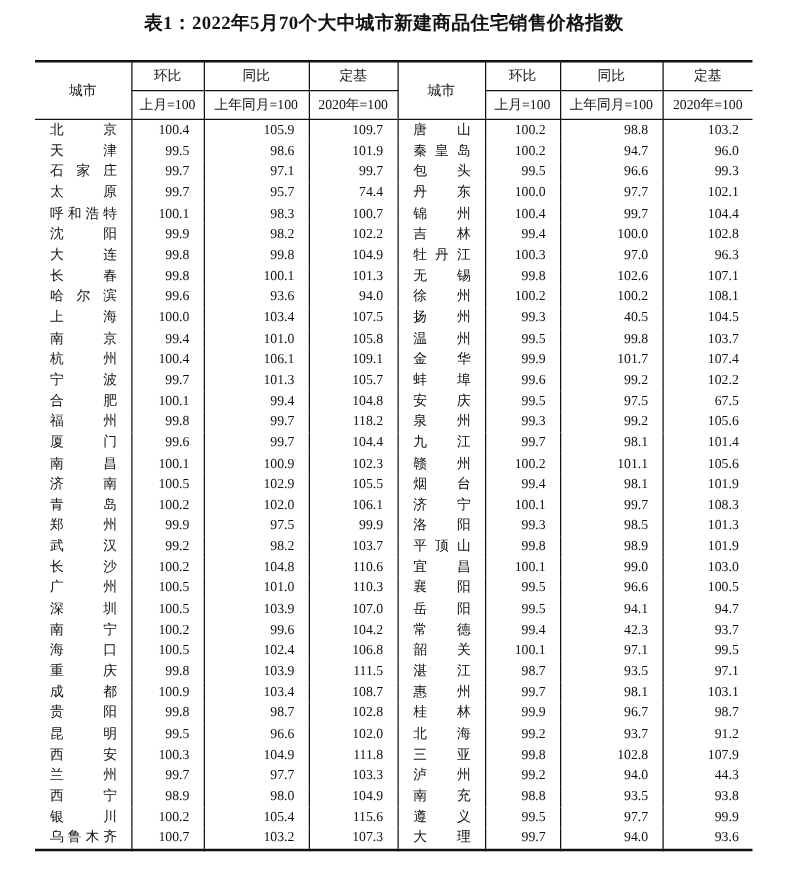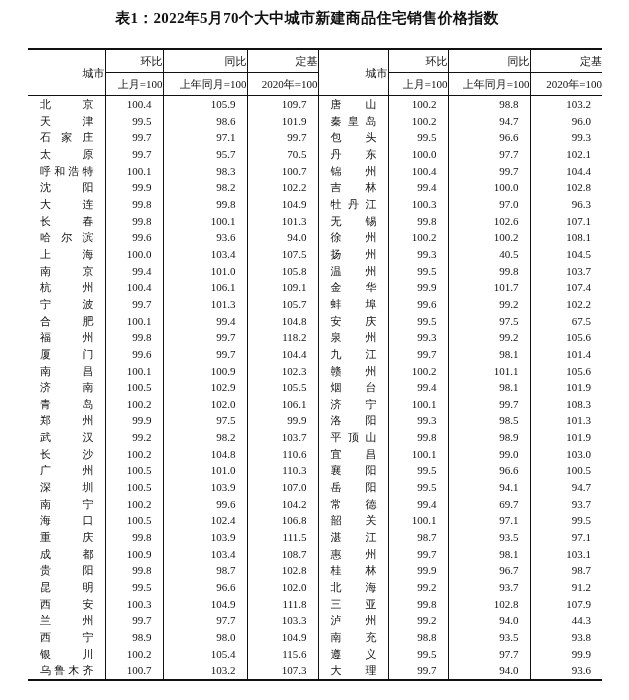--- a/index.html
+++ b/index.html
@@ -30,21 +30,21 @@
     border-top: 2.5px solid #111111;
     border-bottom: 2.5px solid #111111;
   }
   .tbl th, .tbl td {
     font-weight: normal;
     font-size: 11px;
     padding: 0;
     overflow: hidden;
     white-space: nowrap;
   }
-  .tbl thead th { text-align: right; height: 22px; line-height: 22px; }
+  .tbl thead th { text-align: center; height: 22px; line-height: 22px; }
   .b-r { border-right: 1px solid #111111; }
   .h-mid { border-bottom: 1px solid #111111; }
   .h-sep { border-bottom: 1.5px solid #111111; }
   .tbl tbody td { height: 16.65px; line-height: 16.65px; }
   td.city {
     padding: 0 11px 0 12px;
     text-align: justify;
     text-align-last: justify;
     text-justify: inter-character;
   }
@@ -115,21 +115,21 @@
     <td class="num b-r">99.7</td>
     <td class="city b-r">包头</td>
     <td class="num b-r">99.5</td>
     <td class="num b-r">96.6</td>
     <td class="num">99.3</td>
   </tr>
         <tr>
     <td class="city b-r">太原</td>
     <td class="num b-r">99.7</td>
     <td class="num b-r">95.7</td>
-    <td class="num b-r">70.5</td>
+    <td class="num b-r">74.4</td>
     <td class="city b-r">丹东</td>
     <td class="num b-r">100.0</td>
     <td class="num b-r">97.7</td>
     <td class="num">102.1</td>
   </tr>
         <tr>
     <td class="city b-r">呼和浩特</td>
     <td class="num b-r">100.1</td>
     <td class="num b-r">98.3</td>
     <td class="num b-r">100.7</td>
@@ -328,21 +328,21 @@
     <td class="num b-r">94.1</td>
     <td class="num">94.7</td>
   </tr>
         <tr>
     <td class="city b-r">南宁</td>
     <td class="num b-r">100.2</td>
     <td class="num b-r">99.6</td>
     <td class="num b-r">104.2</td>
     <td class="city b-r">常德</td>
     <td class="num b-r">99.4</td>
-    <td class="num b-r">69.7</td>
+    <td class="num b-r">42.3</td>
     <td class="num">93.7</td>
   </tr>
         <tr>
     <td class="city b-r">海口</td>
     <td class="num b-r">100.5</td>
     <td class="num b-r">102.4</td>
     <td class="num b-r">106.8</td>
     <td class="city b-r">韶关</td>
     <td class="num b-r">100.1</td>
     <td class="num b-r">97.1</td>

